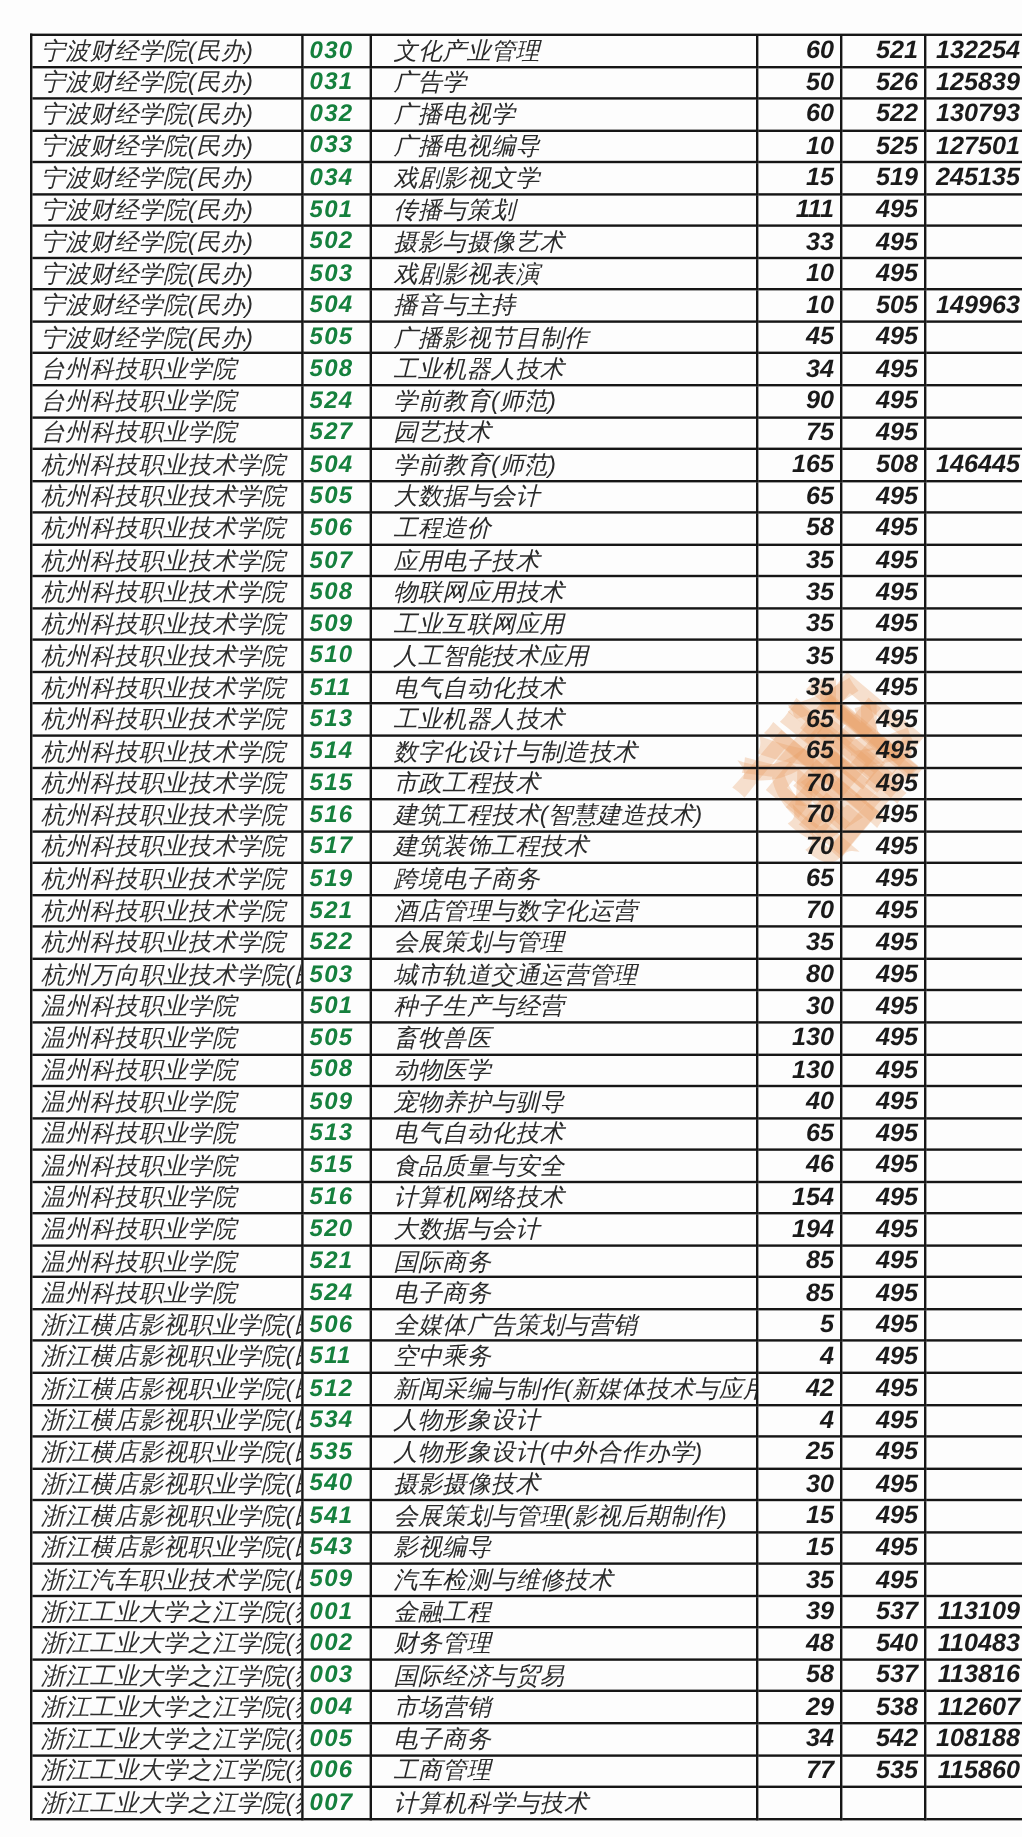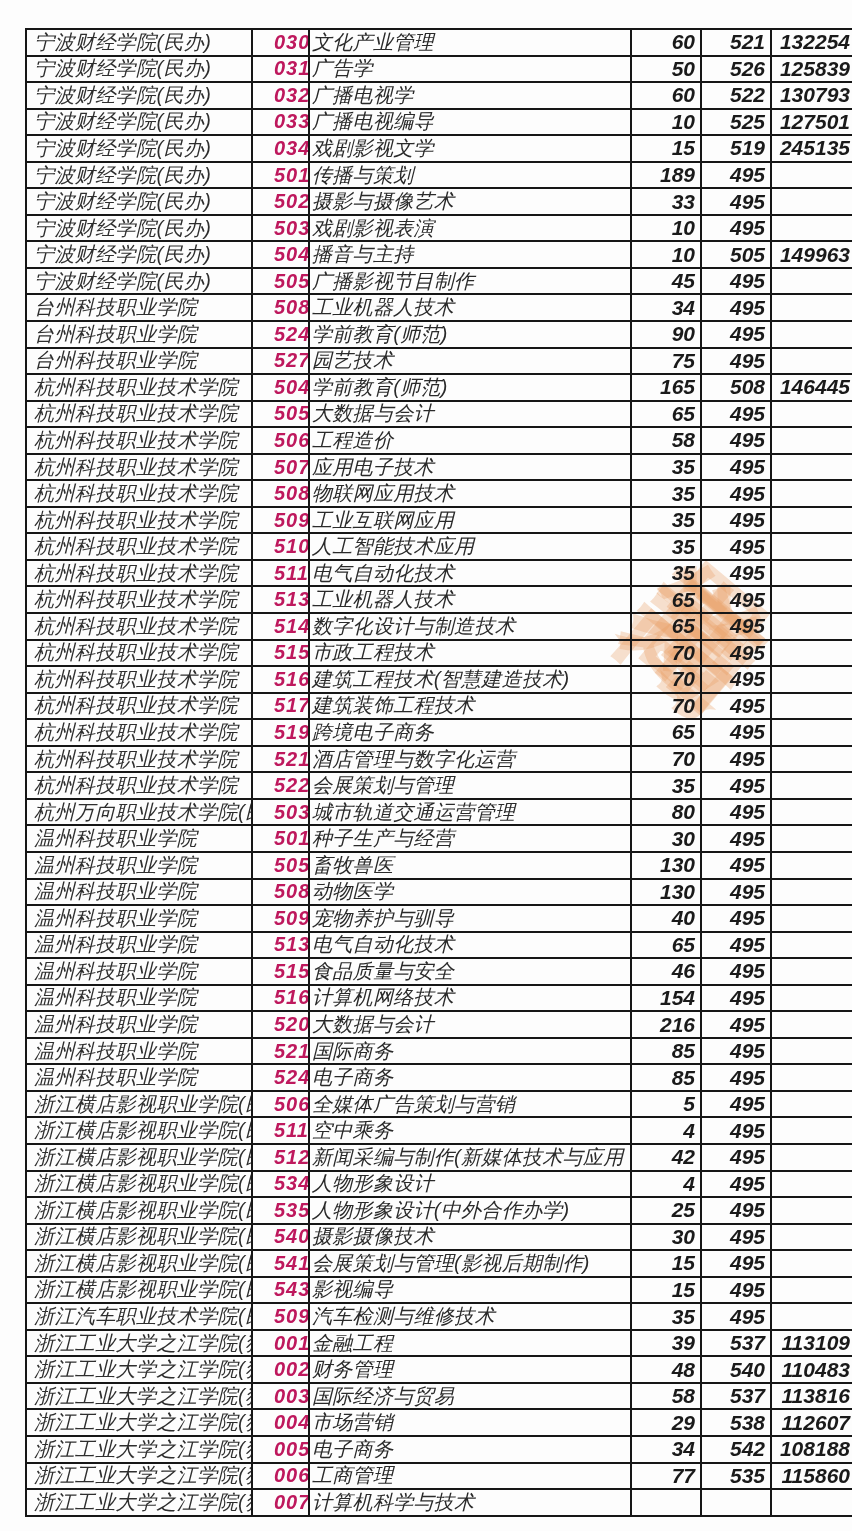--- a/index.html
+++ b/index.html
@@ -28,22 +28,22 @@
     box-sizing:border-box;
     border-right:2px solid #161616;
     border-bottom:2px solid #161616;
     overflow:hidden;
     white-space:nowrap;
     display:flex;
     align-items:center;
     background:transparent;
   }
   .c-college { padding-left:7px; font-size:20px; color:#2e2e2e; letter-spacing:0.4px; }
-  .c-code    { padding-left:21px; font-size:20px; font-weight:bold; color:#be185d; letter-spacing:1px; }
-  .c-major   { padding-left:2px; font-size:20px; color:#2a2a2a; letter-spacing:0.3px; }
+  .c-code    { padding-left:5px; font-size:20px; font-weight:bold; color:#15803d; letter-spacing:1px; }
+  .c-major   { padding-left:18px; font-size:20px; color:#2a2a2a; letter-spacing:0.3px; }
   .num       { justify-content:flex-end; padding-right:5px; font-size:21px; font-weight:600; color:#1a1a1a; }
 
   
   .wm-diagonal {
     position:absolute;
     left:502px; top:428px;
     width:145px; height:705px;
     writing-mode:vertical-rl;
     text-orientation:upright;
     font-size:126px;
@@ -116,21 +116,21 @@
     <div class="cell c-code">034</div>
     <div class="cell c-major">戏剧影视文学</div>
     <div class="cell num c-count">15</div>
     <div class="cell num c-score">519</div>
     <div class="cell num c-rank">245135</div>
   </div>
       <div class="row">
     <div class="cell c-college">宁波财经学院(民办)</div>
     <div class="cell c-code">501</div>
     <div class="cell c-major">传播与策划</div>
-    <div class="cell num c-count">189</div>
+    <div class="cell num c-count">111</div>
     <div class="cell num c-score">495</div>
     <div class="cell num c-rank"></div>
   </div>
       <div class="row">
     <div class="cell c-college">宁波财经学院(民办)</div>
     <div class="cell c-code">502</div>
     <div class="cell c-major">摄影与摄像艺术</div>
     <div class="cell num c-count">33</div>
     <div class="cell num c-score">495</div>
     <div class="cell num c-rank"></div>
@@ -372,21 +372,21 @@
     <div class="cell c-code">516</div>
     <div class="cell c-major">计算机网络技术</div>
     <div class="cell num c-count">154</div>
     <div class="cell num c-score">495</div>
     <div class="cell num c-rank"></div>
   </div>
       <div class="row">
     <div class="cell c-college">温州科技职业学院</div>
     <div class="cell c-code">520</div>
     <div class="cell c-major">大数据与会计</div>
-    <div class="cell num c-count">216</div>
+    <div class="cell num c-count">194</div>
     <div class="cell num c-score">495</div>
     <div class="cell num c-rank"></div>
   </div>
       <div class="row">
     <div class="cell c-college">温州科技职业学院</div>
     <div class="cell c-code">521</div>
     <div class="cell c-major">国际商务</div>
     <div class="cell num c-count">85</div>
     <div class="cell num c-score">495</div>
     <div class="cell num c-rank"></div>

